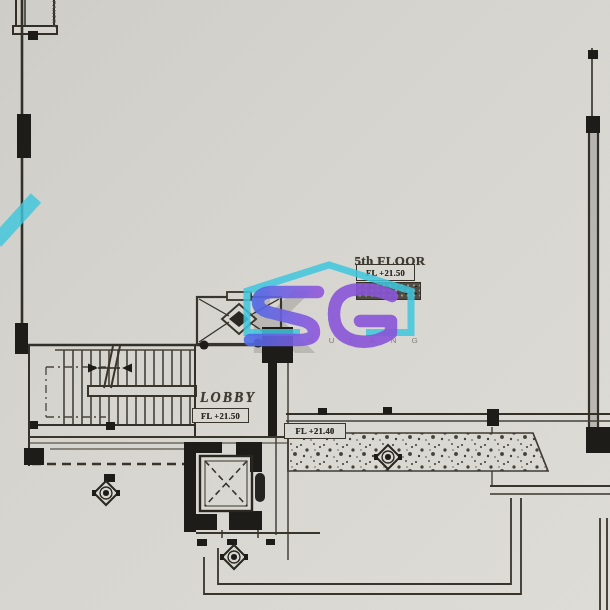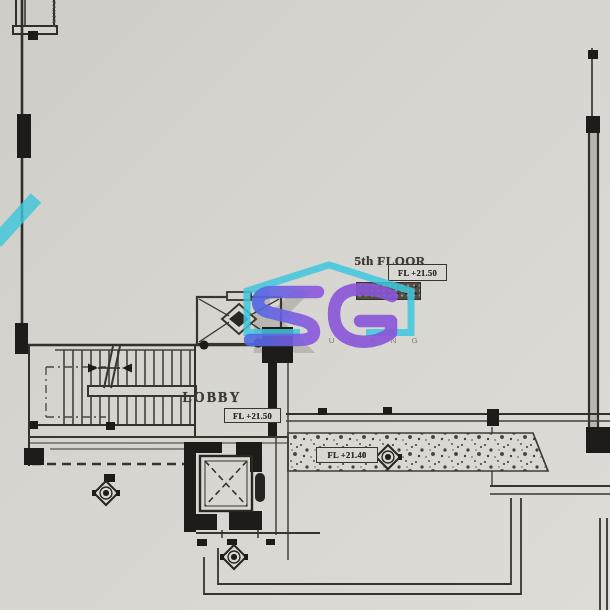--- a/index.html
+++ b/index.html
@@ -12,21 +12,20 @@
   svg{display:block;}
   .lines{position:absolute;left:0;top:0;z-index:10;}
   .label{position:absolute;color:#3e3931;z-index:20;text-shadow:0 0 0.7px rgba(62,57,49,0.75);}
   .title{font-size:13px;font-weight:700;text-align:center;letter-spacing:0.4px;line-height:1.15;}
   .lobby-t{font-size:14px;font-weight:700;letter-spacing:2px;text-align:center;}
   .flbox{
     position:absolute;z-index:20;display:flex;align-items:center;justify-content:center;
     border:1.6px solid #39352d;background:#d9d7d2;color:#2f2b25;
     font-size:8.5px;font-weight:700;letter-spacing:0.3px;
     text-shadow:0 0 0.5px rgba(47,43,37,0.8);
-    margin-left:32px;
   }
   .stamp{
     position:absolute;z-index:20;border:1px solid #35312a;background-color:#524d44;
     background-image:
       radial-gradient(rgba(214,209,198,0.55) 1px, transparent 1.6px),
       radial-gradient(rgba(24,21,17,0.85) 1px, transparent 1.4px);
     background-size:6px 5px,9px 7px;
   }
   .vtext{
     position:absolute;z-index:20;writing-mode:vertical-rl;
@@ -195,24 +194,24 @@
     </g>
   </svg>
 
   <div class="label title" style="left:340px;top:215px;width:100px;margin-top:39px;">
     <div>5th FLOOR</div>
   </div>
 
   <div class="flbox" style="left:356px;top:264px;width:57px;height:15px;">FL +21.50</div>
   <div class="stamp" style="left:356px;top:282px;width:63px;height:16px;"></div>
 
-  <div class="label lobby-t" style="left:180px;top:390px;width:64px;">LOBBY</div>
+  <div class="label lobby-t" style="left:196px;top:390px;width:64px;font-style:italic;">LOBBY</div>
   <div class="flbox" style="left:192px;top:408px;width:55px;height:13px;">FL +21.50</div>
 
-  <div class="flbox" style="left:284px;top:447px;width:60px;height:14px;">FL +21.40</div>
+  <div class="flbox" style="left:284px;top:423px;width:60px;height:14px;">FL +21.40</div>
 
   <div class="vtext" style="left:51px;top:1px;height:36px;">PANTRY</div>
 
   <svg class="wm" width="610" height="610" viewBox="0 0 610 610">
     <defs>
       <linearGradient id="gs" x1="0" y1="0" x2="1" y2="0">
         <stop offset="0" stop-color="#4d6be8"></stop>
         <stop offset="1" stop-color="#8f57dd"></stop>
       </linearGradient>
     </defs>

